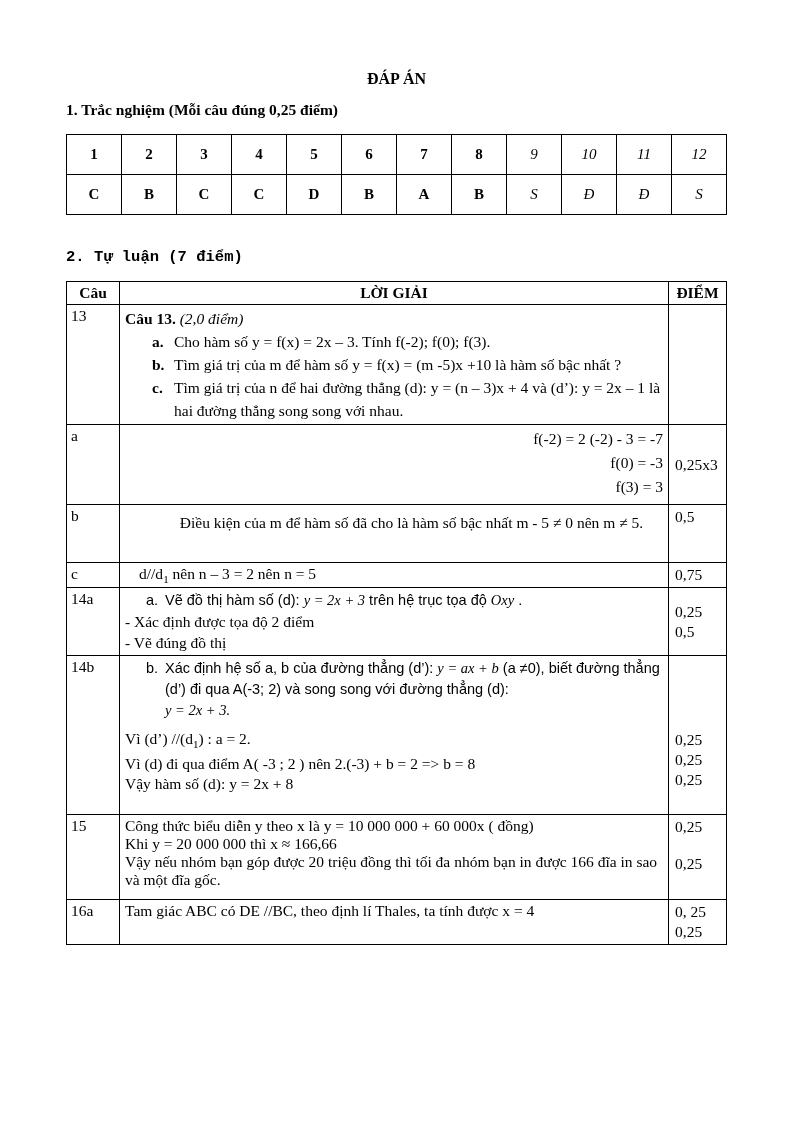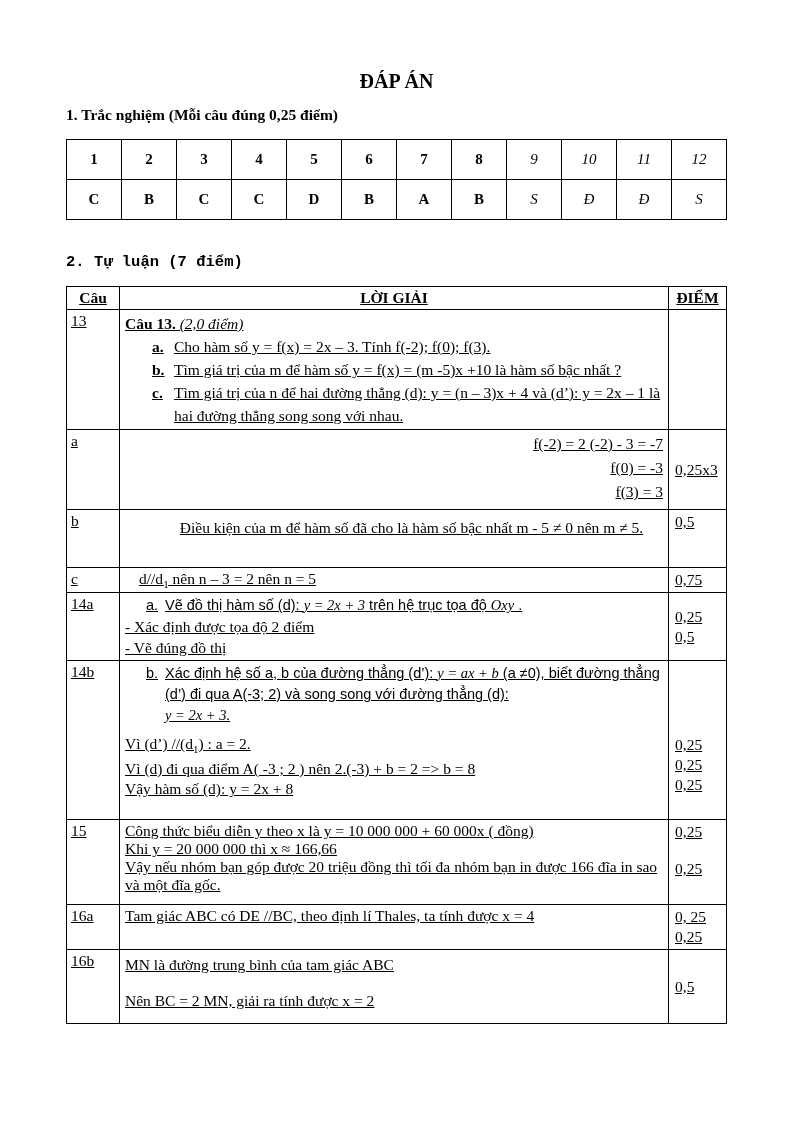--- a/index.html
+++ b/index.html
@@ -1,34 +1,34 @@
 <!DOCTYPE html>
 <html><head>
 <meta charset="utf-8">
 <style>
   html,body{margin:0;padding:0;}
   body{
     width:794px;height:1122px;background:#ffffff;color:#000;
     font-family:"Liberation Serif",serif;font-size:15.5px;
   }
   .page{padding:70px 67px 0 66px;}
-  .doc-title{text-align:center;font-weight:bold;font-size:20px;margin-bottom:13px;}
+  .doc-title{text-align:center;font-weight:bold;font-size:16px;margin-bottom:13px;}
   .sec-heading{font-weight:bold;font-size:15.5px;margin:0 0 15px 0;}
   .sec2{margin-top:33px;margin-bottom:15px;font-family:Liberation Mono, monospace;}
 
   table{border-collapse:collapse;width:100%;table-layout:fixed;}
   td,th{border:1px solid #000;}
 
   
   .mcq td{height:37px;text-align:center;vertical-align:middle;font-size:15px;}
   .mcq .bold{font-weight:bold;}
   .mcq .ital{font-style:italic;}
 
   
-  .essay{margin-top:12px;text-decoration:underline;}
+  .essay{margin-top:12px;}
   .essay th{font-weight:bold;text-align:center;height:22px;padding:0 2px;font-size:15.5px;}
   .essay td{vertical-align:top;padding:2px 5px;}
   .c-cau{width:53px;}
   .c-diem{width:58px;}
   td.cau{padding:2px 4px;}
   td.diem{padding:2px 6px;line-height:20px;}
   .vmid{vertical-align:middle !important;}
 
   .b{font-weight:bold;}
   .i{font-style:italic;}
@@ -222,27 +222,17 @@
         <td class="cau">16a</td>
         <td class="sol">
           <div>Tam giác ABC có DE //BC, theo định lí Thales, ta tính được x = 4</div>
         </td>
         <td class="diem">
           <div>0, 25</div>
           <div>0,25</div>
         </td>
       </tr>
 
-      <tr class="tr16b">
-        <td class="cau">16b</td>
-        <td class="sol">
-          <div class="pt4">MN là đường trung bình của tam giác ABC</div>
-          <div class="mt18">Nên BC = 2 MN, giải ra tính được x = 2</div>
-        </td>
-        <td class="diem vmid">
-            <div>0,5</div>
-          </td>
-      </tr>
 
     </tbody>
   </table>
 
 </div>
 
 </body></html>

